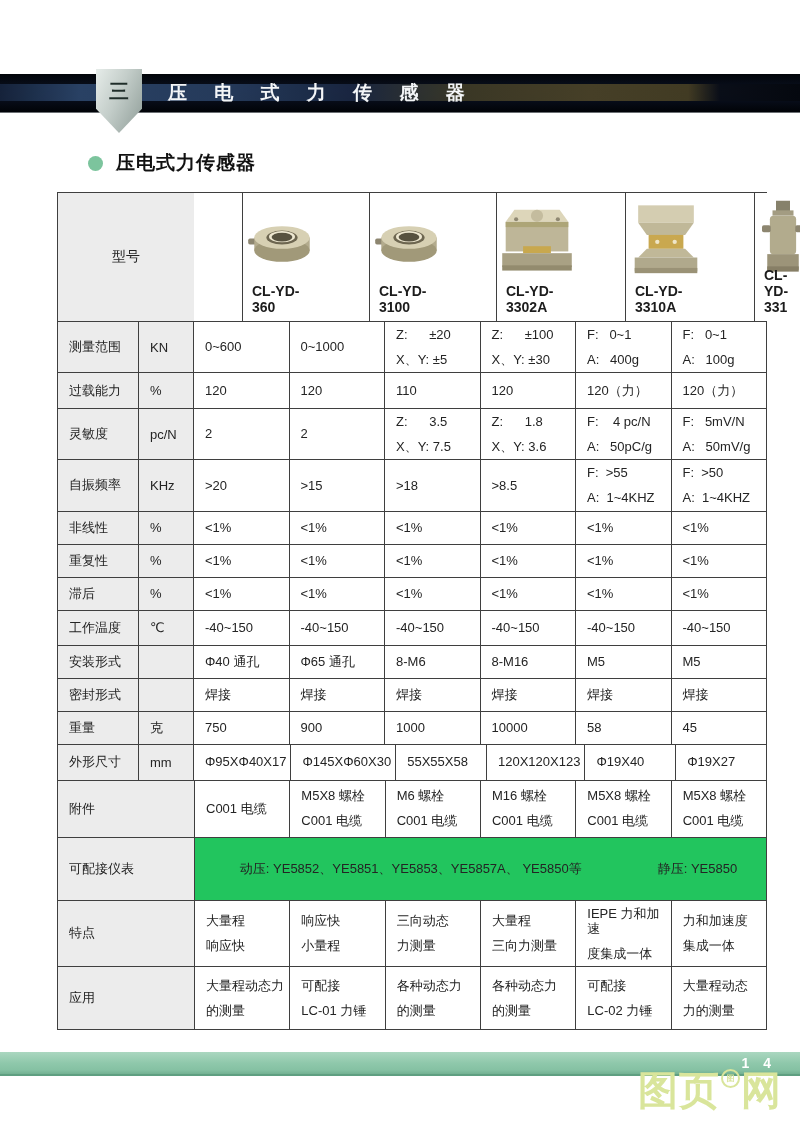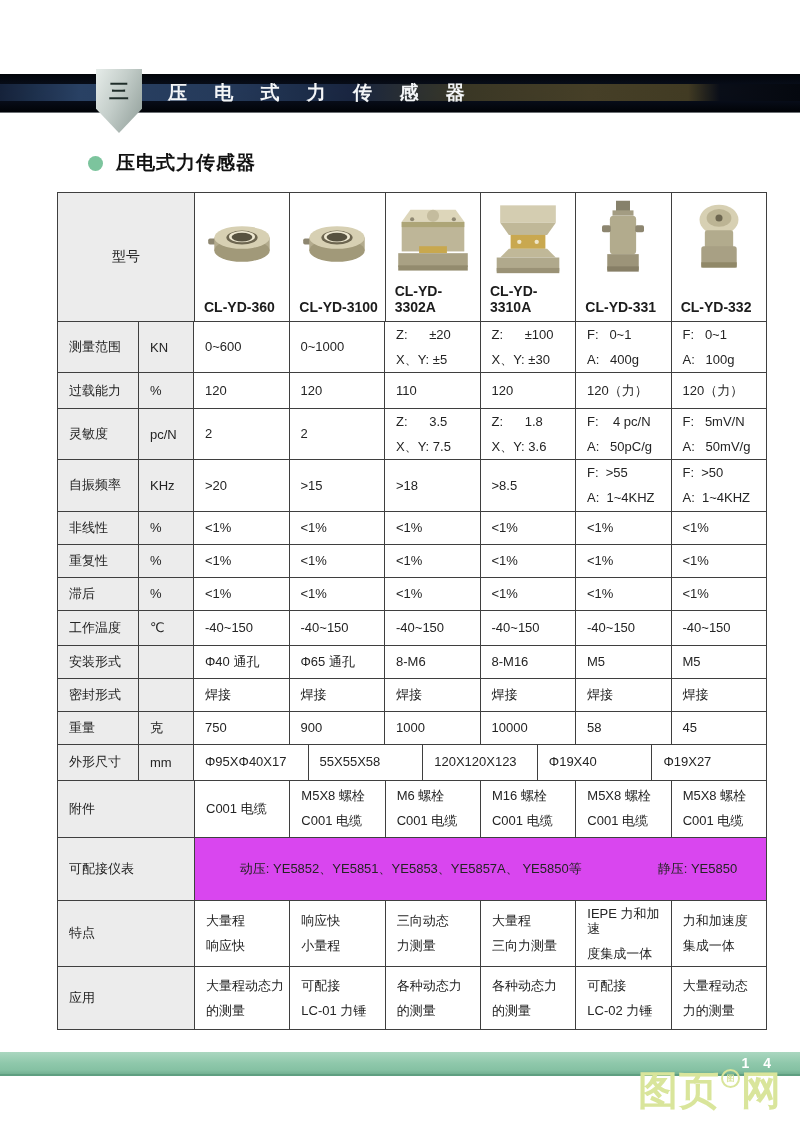--- a/index.html
+++ b/index.html
@@ -21,40 +21,40 @@
   .pendant span{margin-top:9px;font-size:20px;font-weight:bold;color:#1f2d29;}
   .banner-title{position:absolute;left:168px;top:0;height:100%;display:flex;align-items:center;
     color:#f3f5f7;font-size:19px;font-weight:bold;letter-spacing:11px;white-space:nowrap;}
   
   .section-head{position:absolute;left:88px;top:150px;display:flex;align-items:center;gap:13px;}
   .bullet{width:15px;height:15px;border-radius:50%;background:#7cc49d;}
   .section-title{font-size:19px;font-weight:bold;color:#111;letter-spacing:1px;}
   
   .spec-table{position:absolute;left:57px;top:192px;width:708px;border:1px solid #3f3f3f;}
   .t-row{display:flex;border-top:1px solid #3f3f3f;}
-  .t-row:first-child{border-top:none;}
+  .t-row:first-child{border-top:none;gap:48px;}
   .cell{box-sizing:border-box;display:flex;flex-direction:column;justify-content:center;
     padding:5px 4px 5px 11px;font-size:13px;color:#242424;border-left:1px solid #3f3f3f;}
   .t-row .cell:first-child{border-left:none;}
   .lab{flex:0 0 80px;background:#ececec;}
   .unit{flex:0 0 55px;background:#ececec;}
   .lab2{flex:0 0 136px;background:#ececec;}
   .val{flex:1 1 0;background:#fff;white-space:pre-wrap;}
   .val .line+.line{margin-top:9px;}
   .line{line-height:1.2;}
   
   .model-label{flex:0 0 136px;background:#ececec;display:flex;align-items:center;justify-content:center;
     font-size:14px;color:#242424;border-left:none;flex-direction:row;padding:0;}
   .model-col{flex:1 1 0;display:flex;flex-direction:column;border-left:1px solid #3f3f3f;background:#fff;}
   .photo{height:96px;display:flex;align-items:center;justify-content:center;}
   .model-name{height:26px;display:flex;align-items:flex-end;padding:0 0 6px 9px;
     font-size:14px;font-weight:bold;color:#1c1c1c;letter-spacing:0;}
   
   .val-merged{flex:1 1 0;display:flex;flex-direction:row;align-items:center;gap:76px;
-    background:#d946ef;padding-left:20px;}
+    background:#22c55e;padding-left:20px;}
   
   .footer-bar{position:absolute;left:0;top:1052px;width:800px;height:24px;box-sizing:border-box;
     background:linear-gradient(180deg,#abd7c0 0%,#8fc8ab 50%,#85c1a3 82%,#73b192 100%);
     border-bottom:2px solid #5f9f81;
     display:flex;align-items:center;justify-content:flex-end;padding-right:24px;}
   .page-num{color:#ffffff;font-size:14px;font-weight:bold;letter-spacing:5px;}
   .watermark{position:absolute;right:18px;top:1068px;display:flex;align-items:flex-start;
     color:#d9e59b;font-weight:bold;z-index:3;}
   .wm-text{font-size:40px;letter-spacing:1px;line-height:1.1;}
   .wm-mark{width:15px;height:15px;border:2px solid #d9e59b;border-radius:50%;
@@ -273,20 +273,21 @@
       <div class="cell val"><div class="line">900</div></div>
       <div class="cell val"><div class="line">1000</div></div>
       <div class="cell val"><div class="line">10000</div></div>
       <div class="cell val"><div class="line">58</div></div>
       <div class="cell val"><div class="line">45</div></div>
     </div>
     <div class="t-row" style="min-height: 35px;">
       <div class="cell lab">外形尺寸</div>
       <div class="cell unit">mm</div>
       <div class="cell val"><div class="line">Φ95XΦ40X17</div></div>
+      <div class="cell val"><div class="line">Φ145XΦ60X30</div></div>
       <div class="cell val"><div class="line">55X55X58</div></div>
       <div class="cell val"><div class="line">120X120X123</div></div>
       <div class="cell val"><div class="line">Φ19X40</div></div>
       <div class="cell val"><div class="line">Φ19X27</div></div>
     </div>
     <div class="t-row" style="min-height: 56px;">
       <div class="cell lab2">附件</div>
       <div class="cell val"><div class="line">C001 电缆</div></div>
       <div class="cell val"><div class="line">M5X8 螺栓</div><div class="line">C001 电缆</div></div>
       <div class="cell val"><div class="line">M6 螺栓</div><div class="line">C001 电缆</div></div>

